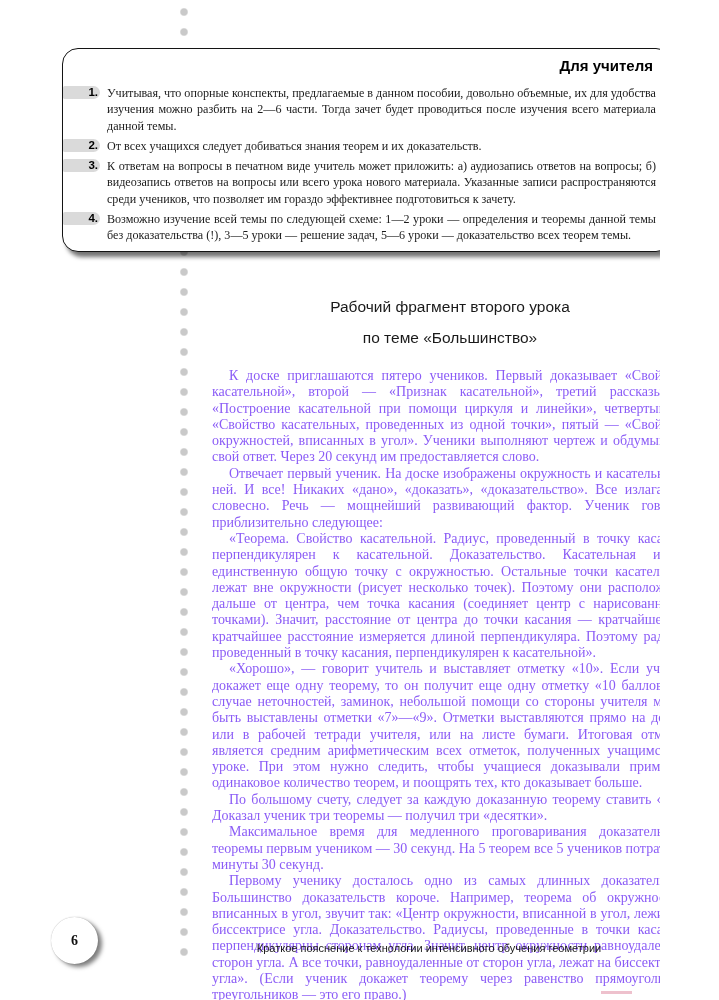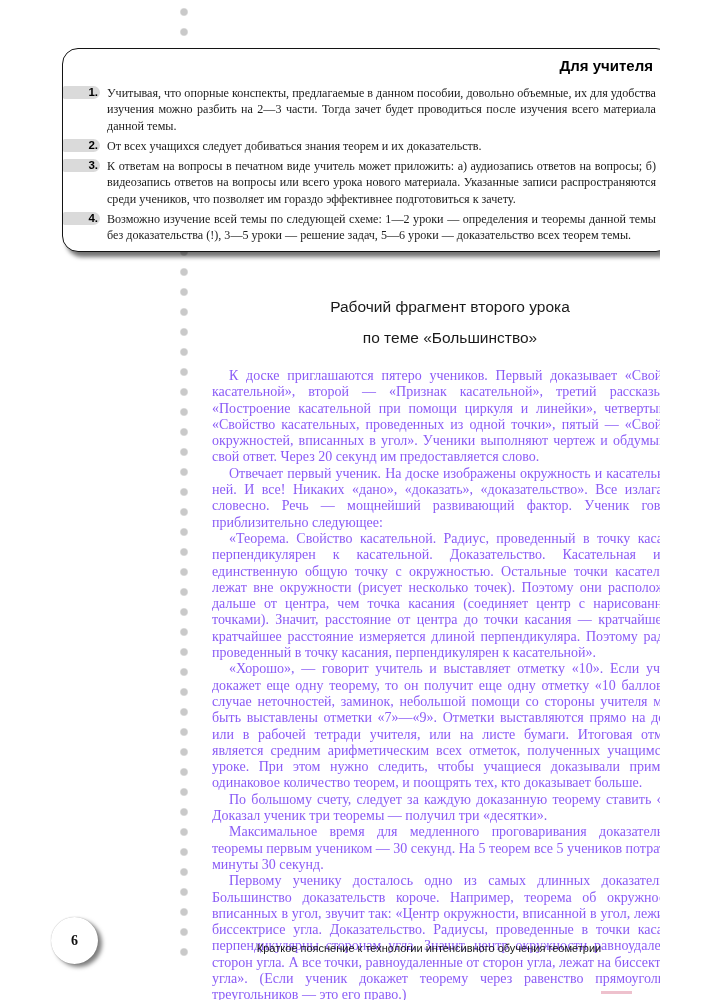--- a/index.html
+++ b/index.html
@@ -128,21 +128,21 @@
 
 <div class="page">
 
   <div class="dots"></div>
 
   <div class="teacher-box">
     <div class="box-title">Для учителя</div>
 
     <div class="box-item first">
       <span class="item-pill">1.</span>
-      <span>Учитывая, что опорные конспекты, предлагаемые в данном пособии, довольно объемные, их для удобства изучения можно разбить на 2—3 части. Тогда зачет будет проводиться после изучения всего материала данной темы.</span>
+      <span>Учитывая, что опорные конспекты, предлагаемые в данном пособии, довольно объемные, их для удобства изучения можно разбить на 2—6 части. Тогда зачет будет проводиться после изучения всего материала данной темы.</span>
     </div>
 
     <div class="box-item">
       <span class="item-pill">2.</span>
       <span>От всех учащихся следует добиваться знания теорем и их доказательств.</span>
     </div>
 
     <div class="box-item">
       <span class="item-pill">3.</span>
       <span>К ответам на вопросы в печатном виде учитель может приложить: а) аудиозапись ответов на вопросы; б) видеозапись ответов на вопросы или всего урока нового материала. Указанные записи распространяются среди учеников, что позволяет им гораздо эффективнее подготовиться к зачету.</span>

